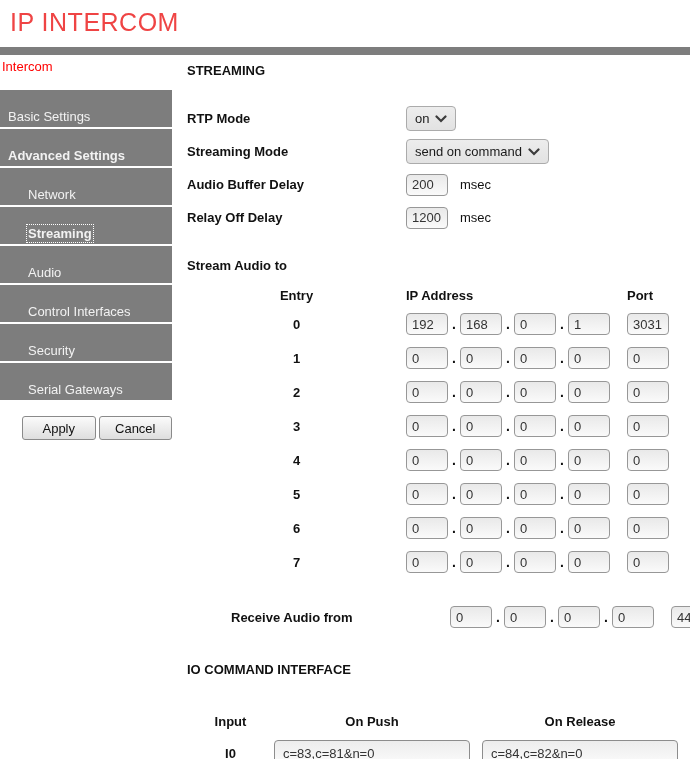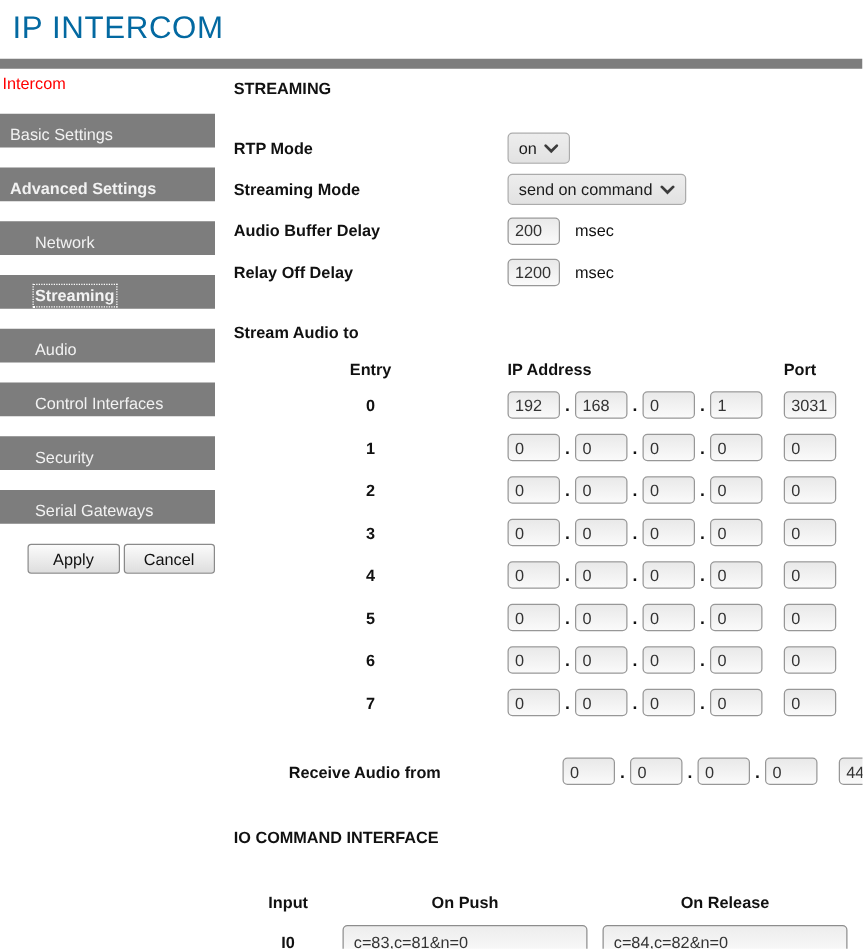--- a/index.html
+++ b/index.html
@@ -5,33 +5,33 @@
   * { box-sizing: border-box; margin: 0; padding: 0; }
   html, body { background: #fff; }
   body {
     width: 690px; height: 759px;
     font-family: "Liberation Sans", sans-serif;
     color: #111;
     overflow: hidden;
   }
   .page-title {
     font-size: 25px; font-weight: 400; letter-spacing: 0.5px;
-    color: #0369a1; margin: 8px 0 0 10px;
+    color: #ef4444; margin: 8px 0 0 10px;
   }
   .top-divider { height: 8px; background: var(--gray, #7d7d7d); margin-top: 10px; }
   .layout { display: flex; align-items: flex-start; }
 
   
   .sidebar { width: 172px; flex: 0 0 172px; border-radius: 14px; }
   .home-link { display: inline-block; color: var(--red, #ff0000); font-size: 13px; margin: 4px 0 0 2px; text-decoration: none; cursor: pointer; }
   .nav { margin-top: 15px; }
   .nav-item {
     background: var(--gray, #7d7d7d); color: #f2f2f2;
     font-size: 13px; line-height: 14px;
-    padding: 10px 6px 3px 8px; margin-bottom: 16px;
+    padding: 20px 6px 3px 8px; margin-bottom: 2px;
     cursor: pointer; white-space: nowrap;
   }
   .nav-item.indent { padding-left: 28px; }
   .nav-item.bold { font-weight: bold; }
   .nav-item.selected .nav-label { font-weight: bold; outline: 1px dotted #fff; outline-offset: 1px; }
   .btn-row { margin-top: 16px; display: flex; gap: 3px; padding-left: 2px; margin-left: 20px; }
   .btn {
     width: 81px; height: 24px;
     font-family: "Liberation Sans", sans-serif; font-size: 13px; color: #111;
     background: linear-gradient(180deg, #fbfbfb, #dedede);

